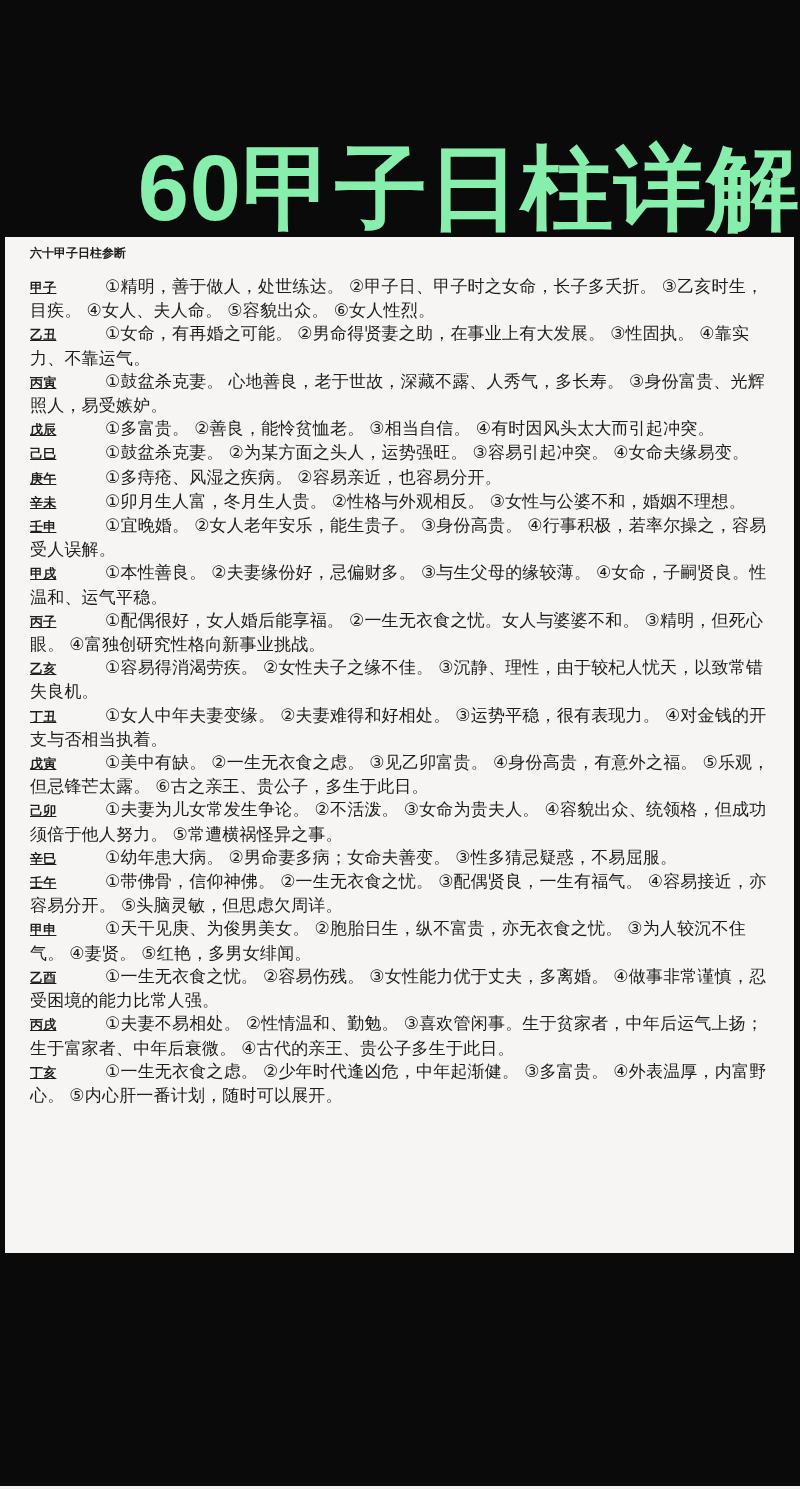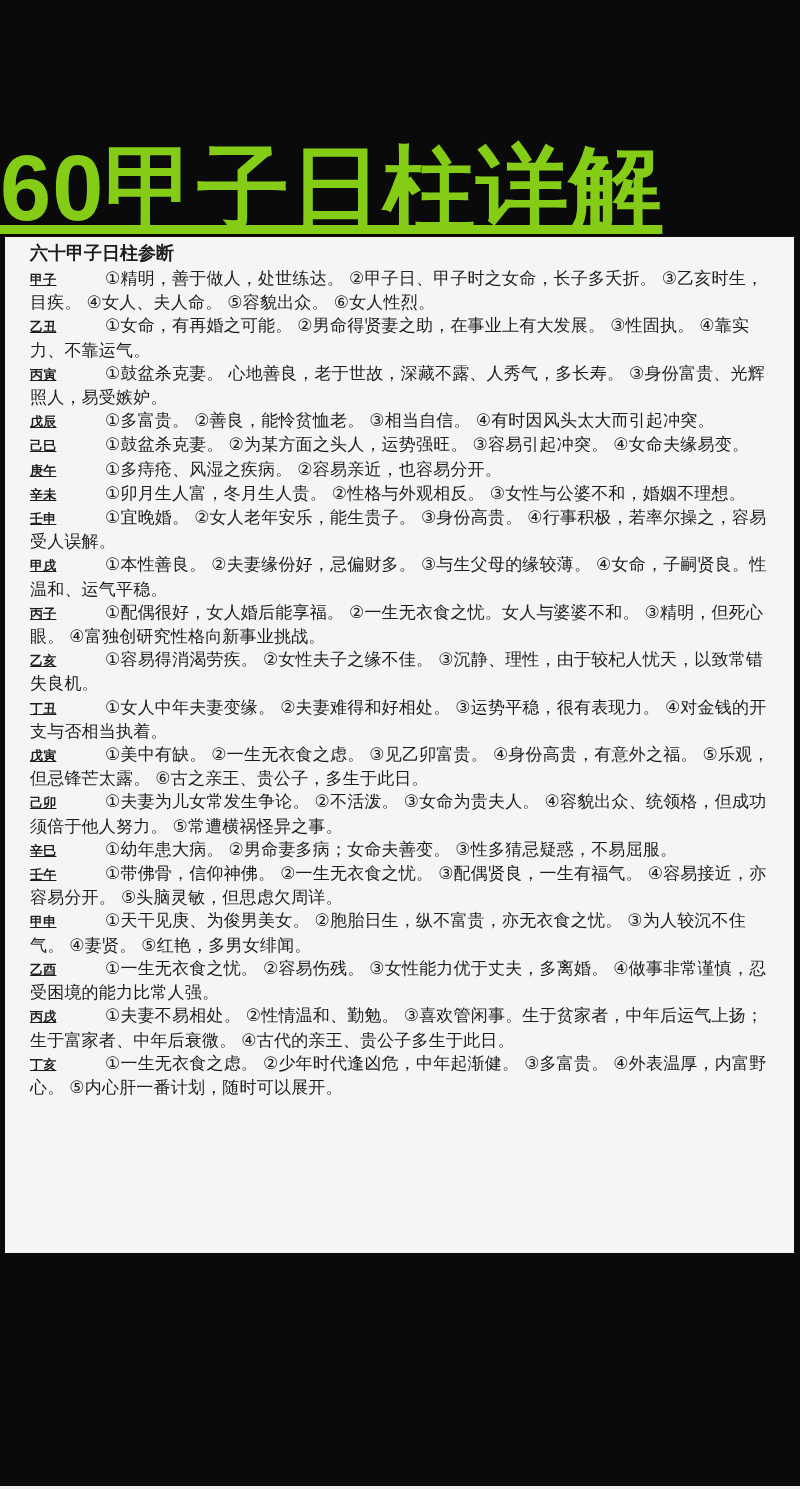--- a/index.html
+++ b/index.html
@@ -15,46 +15,45 @@
   .header-area {
     position: absolute;
     top: 0; left: 0; right: 0;
     height: 237px;
     background: #0a0a0a;
   }
   .main-title {
     position: absolute;
     left: 0; right: 0;
     top: 142px;
-    text-align: left;
+    text-align: right;
     font-size: 92px;
     line-height: 1;
     font-weight: 900;
     letter-spacing: 1px;
-    color: #84cc16;
+    color: #86efac;
     white-space: nowrap;
-    text-decoration: underline;
   }
   .paper {
     position: absolute;
     left: 5px;
     right: 6px;
     top: 237px;
     height: 1016px;
     background: #f6f5f3;
     box-sizing: border-box;
     padding: 5px 24px 0 25px;
     color: #1d1d1d;
     overflow: hidden;
   }
   .doc-heading {
-    font-size: 18px;
+    font-size: 12px;
     font-weight: 600;
     line-height: 23px;
-    margin-bottom: 2px;
+    margin-bottom: 10px;
   }
   .entry {
     font-size: 17px;
     font-weight: 500;
     line-height: 23.2px;
     letter-spacing: 0.2px;
   }
   .entry-label {
     display: inline-block;
     width: 75px;

